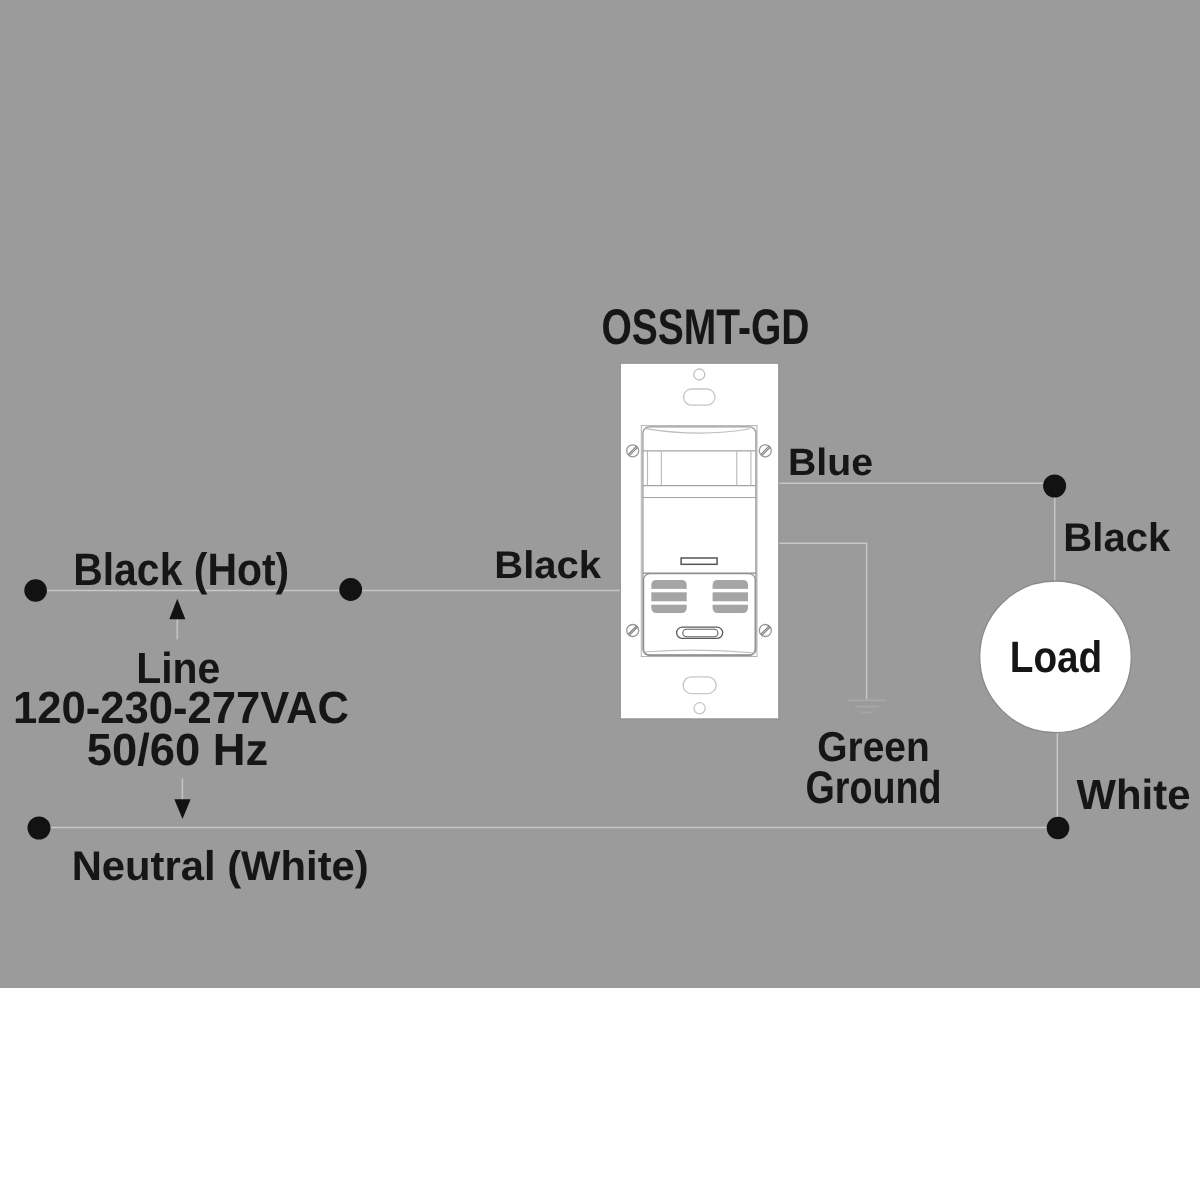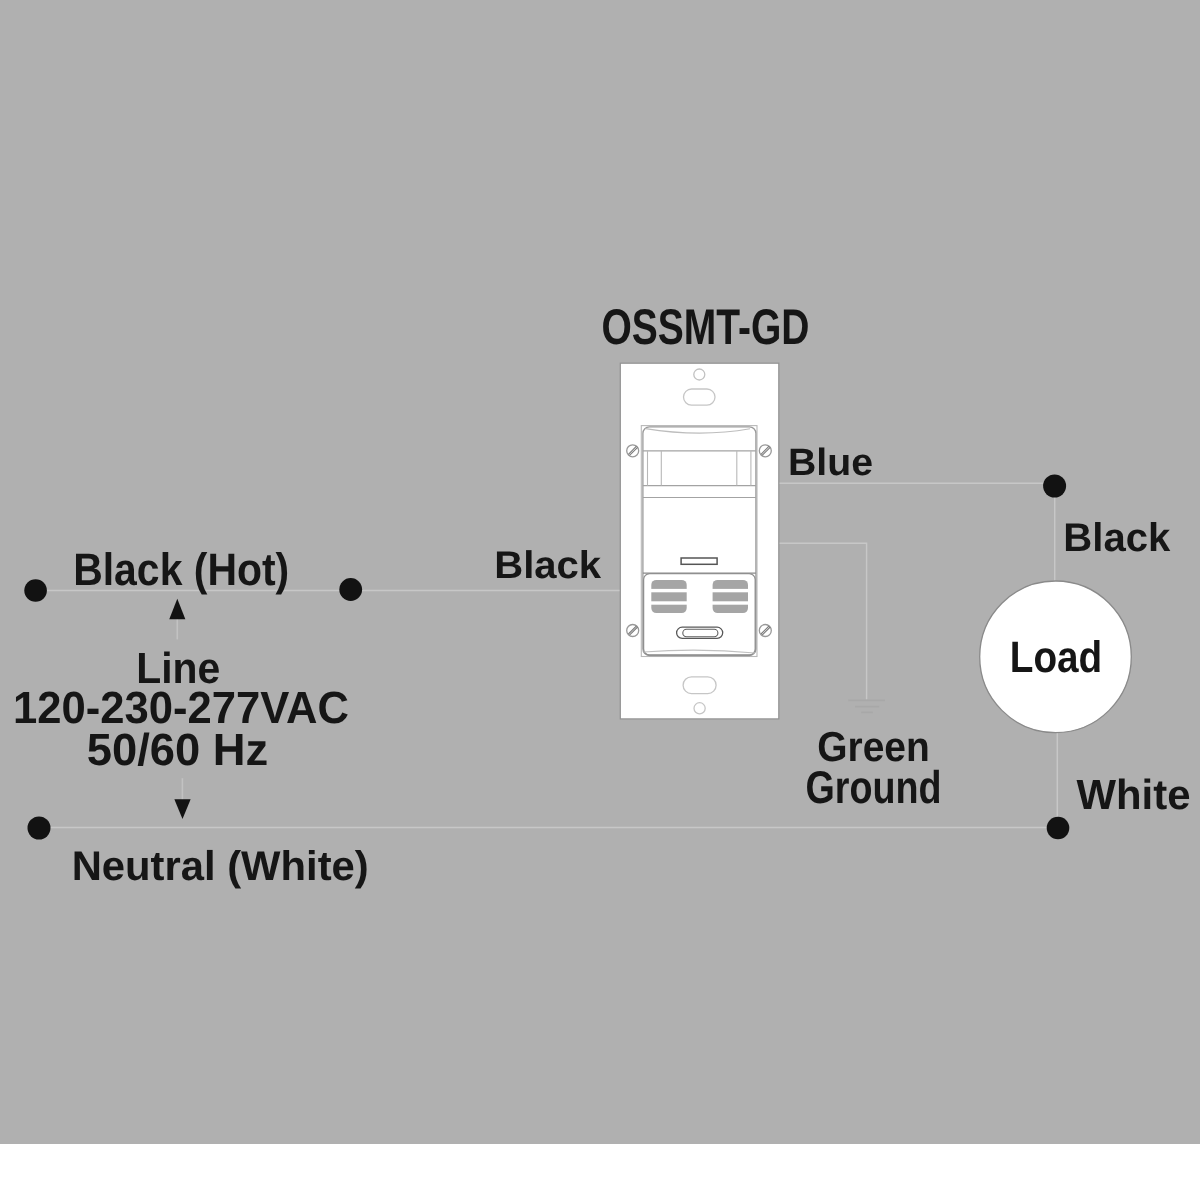--- a/index.html
+++ b/index.html
@@ -1,16 +1,16 @@
 <!DOCTYPE html>
 <html><head>
 <meta charset="utf-8">
 <style>
   html,body{margin:0;padding:0;background:#ffffff;}
-  #page{width:1200px;height:1144px;position:relative;background:#84cc16;overflow:hidden;filter:grayscale(1);}
+  #page{width:1200px;height:988px;position:relative;background:#22c55e;overflow:hidden;filter:grayscale(1);}
   svg{display:block;}
   text{font-family:"Liberation Sans",sans-serif;font-weight:bold;fill:#161616;text-rendering:geometricPrecision;}
 </style>
 </head>
 <body>
 <div id="page">
 <svg width="1200" height="1200" viewBox="0 0 1200 1200">
 
   <g stroke="#c7c7c7" stroke-width="1.5" fill="none">
     <line x1="35.6" y1="590.4" x2="620.3" y2="590.4"></line>

